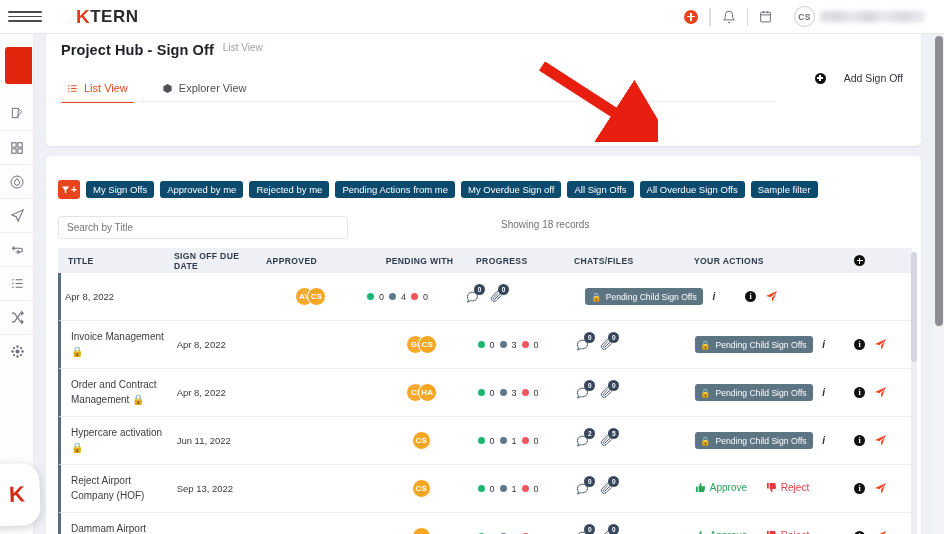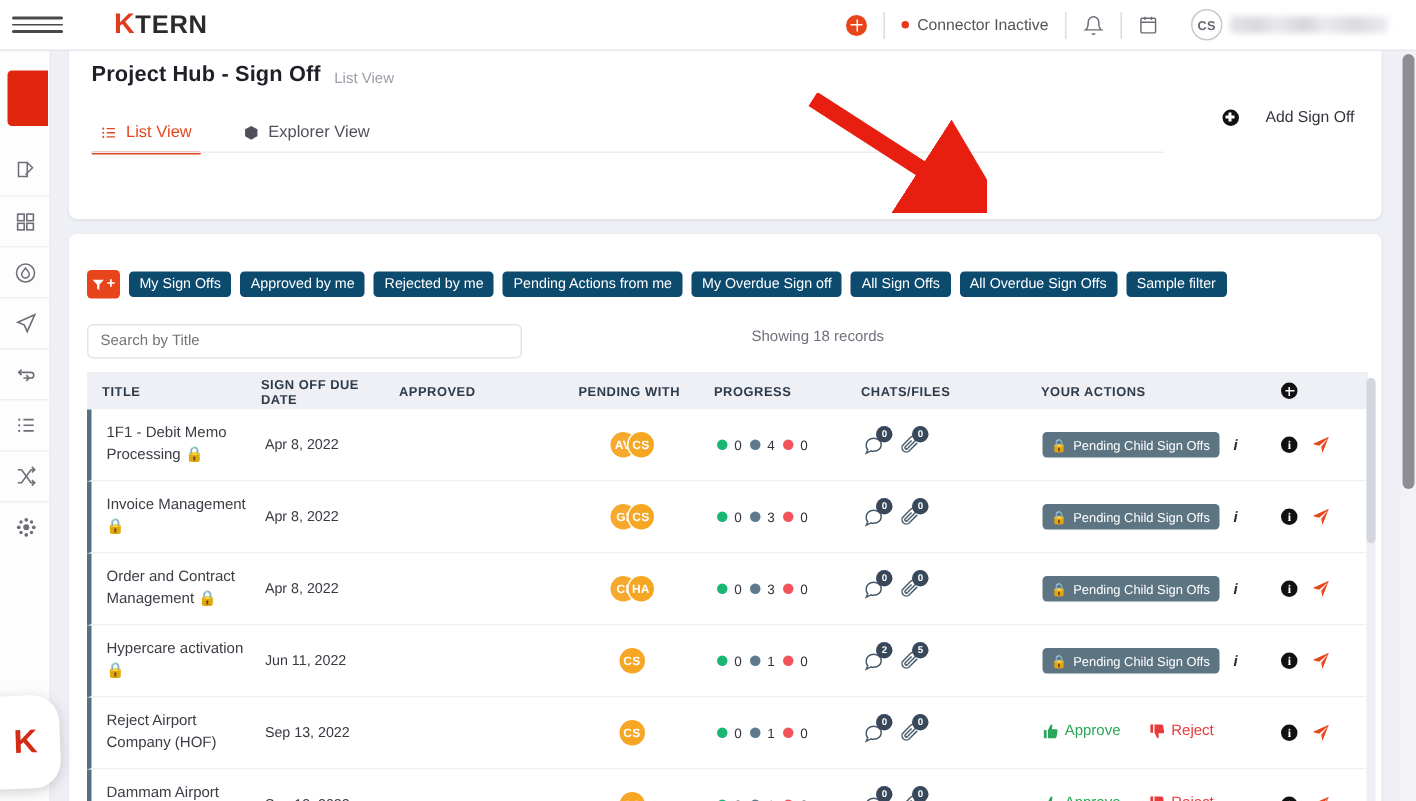--- a/index.html
+++ b/index.html
@@ -76,21 +76,21 @@
   
   .surface {
     position: absolute; left: 34px; top: 34px; width: 900px; height: 500px;
     background: #eef0f6; overflow: hidden;
   }
   .card-top {
     position: absolute; left: 12px; top: 0px; width: 875px; height: 112px;
     background: #ffffff; border-radius: 0 0 5px 5px;
     box-shadow: 0 1px 2px rgba(30,30,60,.07);
   }
-  .page-title-row { position: absolute; left: 15px; top: 8px; display: flex; align-items: flex-end; gap: 9px; }
+  .page-title-row { position: absolute; left: 15px; top: 8px; display: flex; align-items: flex-start; gap: 9px; }
   .page-title { font-size: 14.5px; font-weight: bold; color: #1f1f29; letter-spacing: .1px; }
   .page-subtitle { font-size: 10px; color: #9e9eaa; }
   .add-signoff {
     position: absolute; right: 18px; top: 38px; display: flex; align-items: center;
     gap: 18px; font-size: 10.5px; color: #33333d; cursor: pointer;
   }
   .add-signoff .bullseye {
     width: 11px; height: 11px; border-radius: 50%; background: #111; position: relative;
   }
   .add-signoff .bullseye::before { content:""; position:absolute; left:2.5px; top:4.7px; width:6px; height:1.6px; background:#fff; }
@@ -262,26 +262,20 @@
     <div class="brand">
       <span class="k">K</span>
         <span>TERN</span>
     </div>
 
     <div class="topbar-right">
       <div class="tb-item">
         <span class="plus-circle"></span>
       </div>
       <div class="tb-sep"></div>
-      <div class="tb-item">
-        <span class="conn-status">
-          <span class="conn-dot"></span>
-          <span>Connector Inactive</span>
-        </span>
-      </div>
       <div class="tb-sep"></div>
       <div class="tb-item">
         <svg class="icon-bell" width="14" height="14" viewBox="0 0 24 24" fill="none" stroke="currentColor" stroke-width="1.7">
           <path d="M18 8a6 6 0 0 0-12 0c0 7-3 9-3 9h18s-3-2-3-9"></path>
             <path d="M13.7 21a2 2 0 0 1-3.4 0"></path>
         </svg>
       </div>
       <div class="tb-sep"></div>
       <div class="tb-item">
         <svg class="icon-cal" width="13" height="13" viewBox="0 0 24 24" fill="none" stroke="currentColor" stroke-width="1.8">
@@ -451,24 +445,20 @@
           <div class="th c-chat">Chats/Files</div>
           <div class="th c-act">Your Actions</div>
           <div class="th c-cfg">
             <span class="add-signoff" style="position:static;">
               <span class="bullseye"></span>
             </span>
           </div>
         </div>
 
         <div class="trow">
-          <div class="td c-title title-cell">
-            <span>1F1 - Debit Memo Processing</span>
-            <span class="lock">🔒</span>
-          </div>
           <div class="td c-date date-cell">Apr 8, 2022</div>
           <div class="td c-appr"></div>
           <div class="td c-pend">
             <div class="avstack">
               <div class="av faded">AV</div>
               <div class="av">CS</div>
             </div>
           </div>
           <div class="td c-prog">
             <div class="prog">

